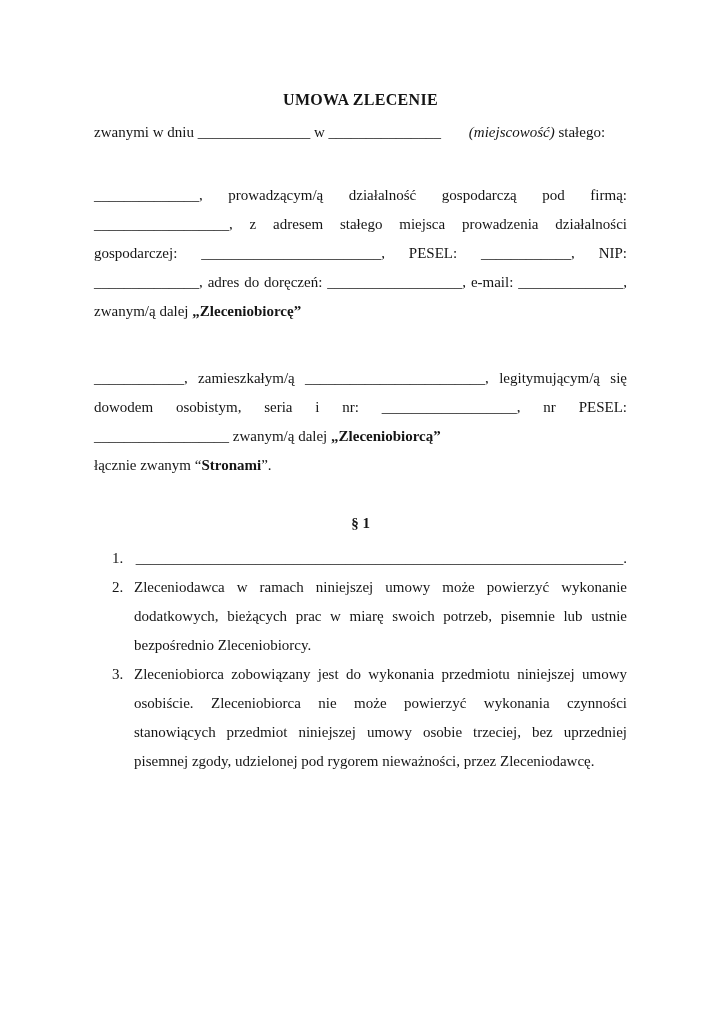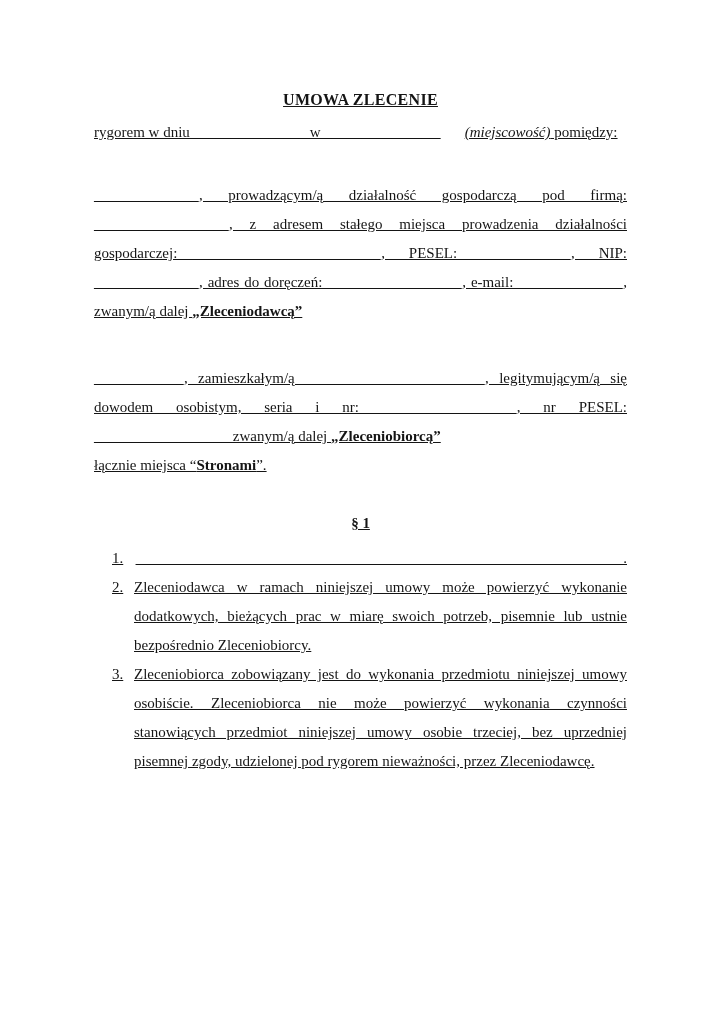--- a/index.html
+++ b/index.html
@@ -14,21 +14,20 @@
     height: 1018px;
     margin: 0 auto;
     background: #ffffff;
     box-sizing: border-box;
     padding: 85px 87px 40px 88px;
     font-family: "Liberation Serif", "DejaVu Serif", serif;
     font-size: 15px;
     line-height: 29px;
     color: #151515;
     overflow: hidden;
-    text-decoration: underline;
   }
   .title {
     margin: 0;
     font-size: 16px;
     font-weight: bold;
     text-align: center;
     line-height: 29px;
     letter-spacing: 0.3px;
   }
   p {
@@ -70,34 +69,34 @@
   }
 </style>
 </head>
 <body>
 
 <div class="page">
 
   <h1 class="title">UMOWA ZLECENIE</h1>
 
   <p class="mt-intro">
-    <span>rygorem w dniu _______________ w _______________ </span><span class="it">(miejscowość)</span><span> pomiędzy:</span>
+    <span>zwanymi w dniu _______________ w _______________ </span><span class="it">(miejscowość)</span><span> stałego:</span>
   </p>
 
   <p class="mt-p2">
-    <span>______________, prowadzącym/ą działalność gospodarczą pod firmą: __________________, z adresem stałego miejsca prowadzenia działalności gospodarczej: ________________________, PESEL: ____________, NIP: ______________, adres do doręczeń: __________________, e-mail: ______________, zwanym/ą dalej </span><span class="b">„Zleceniodawcą”</span>
+    <span>______________, prowadzącym/ą działalność gospodarczą pod firmą: __________________, z adresem stałego miejsca prowadzenia działalności gospodarczej: ________________________, PESEL: ____________, NIP: ______________, adres do doręczeń: __________________, e-mail: ______________, zwanym/ą dalej </span><span class="b">„Zleceniobiorcę”</span>
   </p>
 
 
   <p class="mt-p3">
     <span>____________, zamieszkałym/ą ________________________, legitymującym/ą się dowodem osobistym, seria i nr: __________________, nr PESEL: __________________ zwanym/ą dalej </span><span class="b">„Zleceniobiorcą”</span>
   </p>
 
   <p>
-    <span>łącznie miejsca “</span><span class="b">Stronami</span><span>”.</span>
+    <span>łącznie zwanym “</span><span class="b">Stronami</span><span>”.</span>
   </p>
 
   <div class="center mt-sec">§ 1</div>
 
 
   <div class="list">
 
     <div class="li">
       <span class="li-num">1.</span>
       <div class="li-body">

